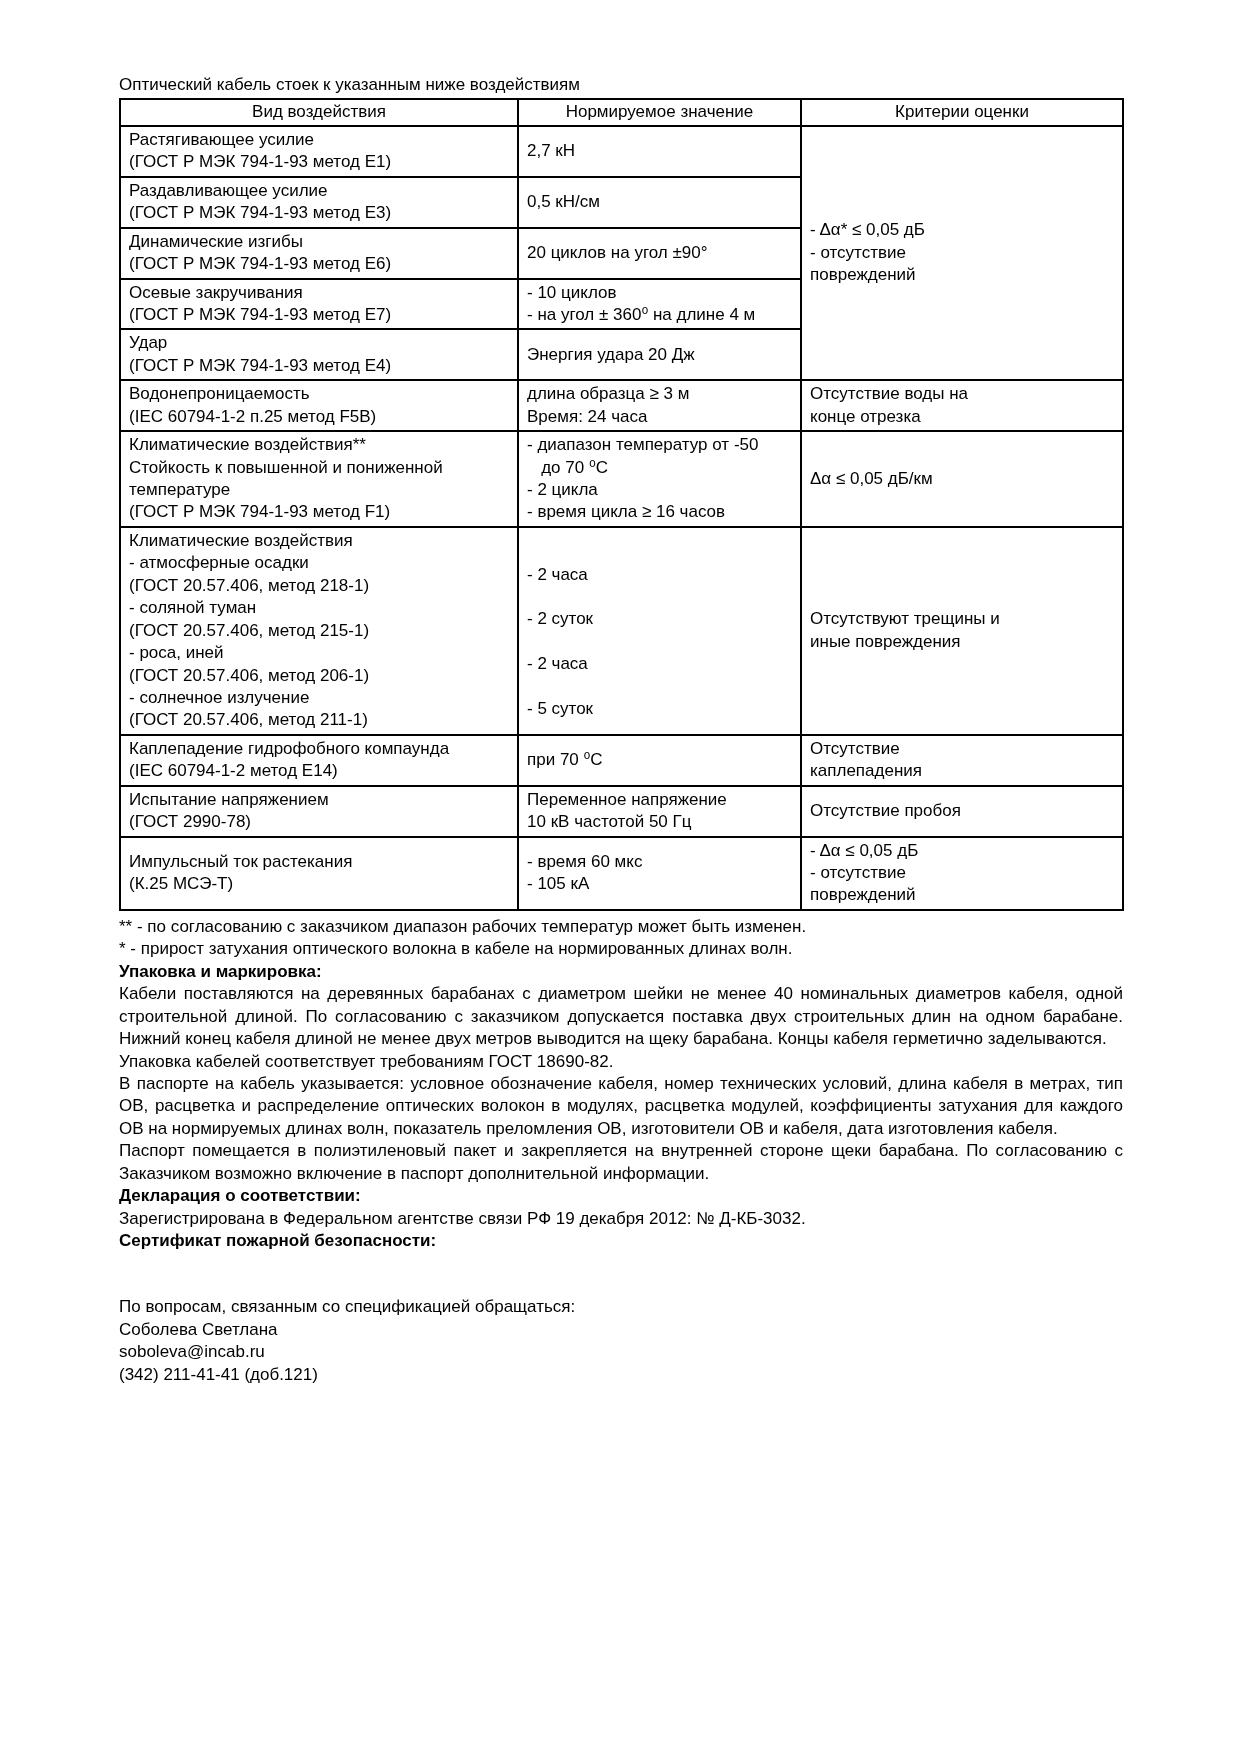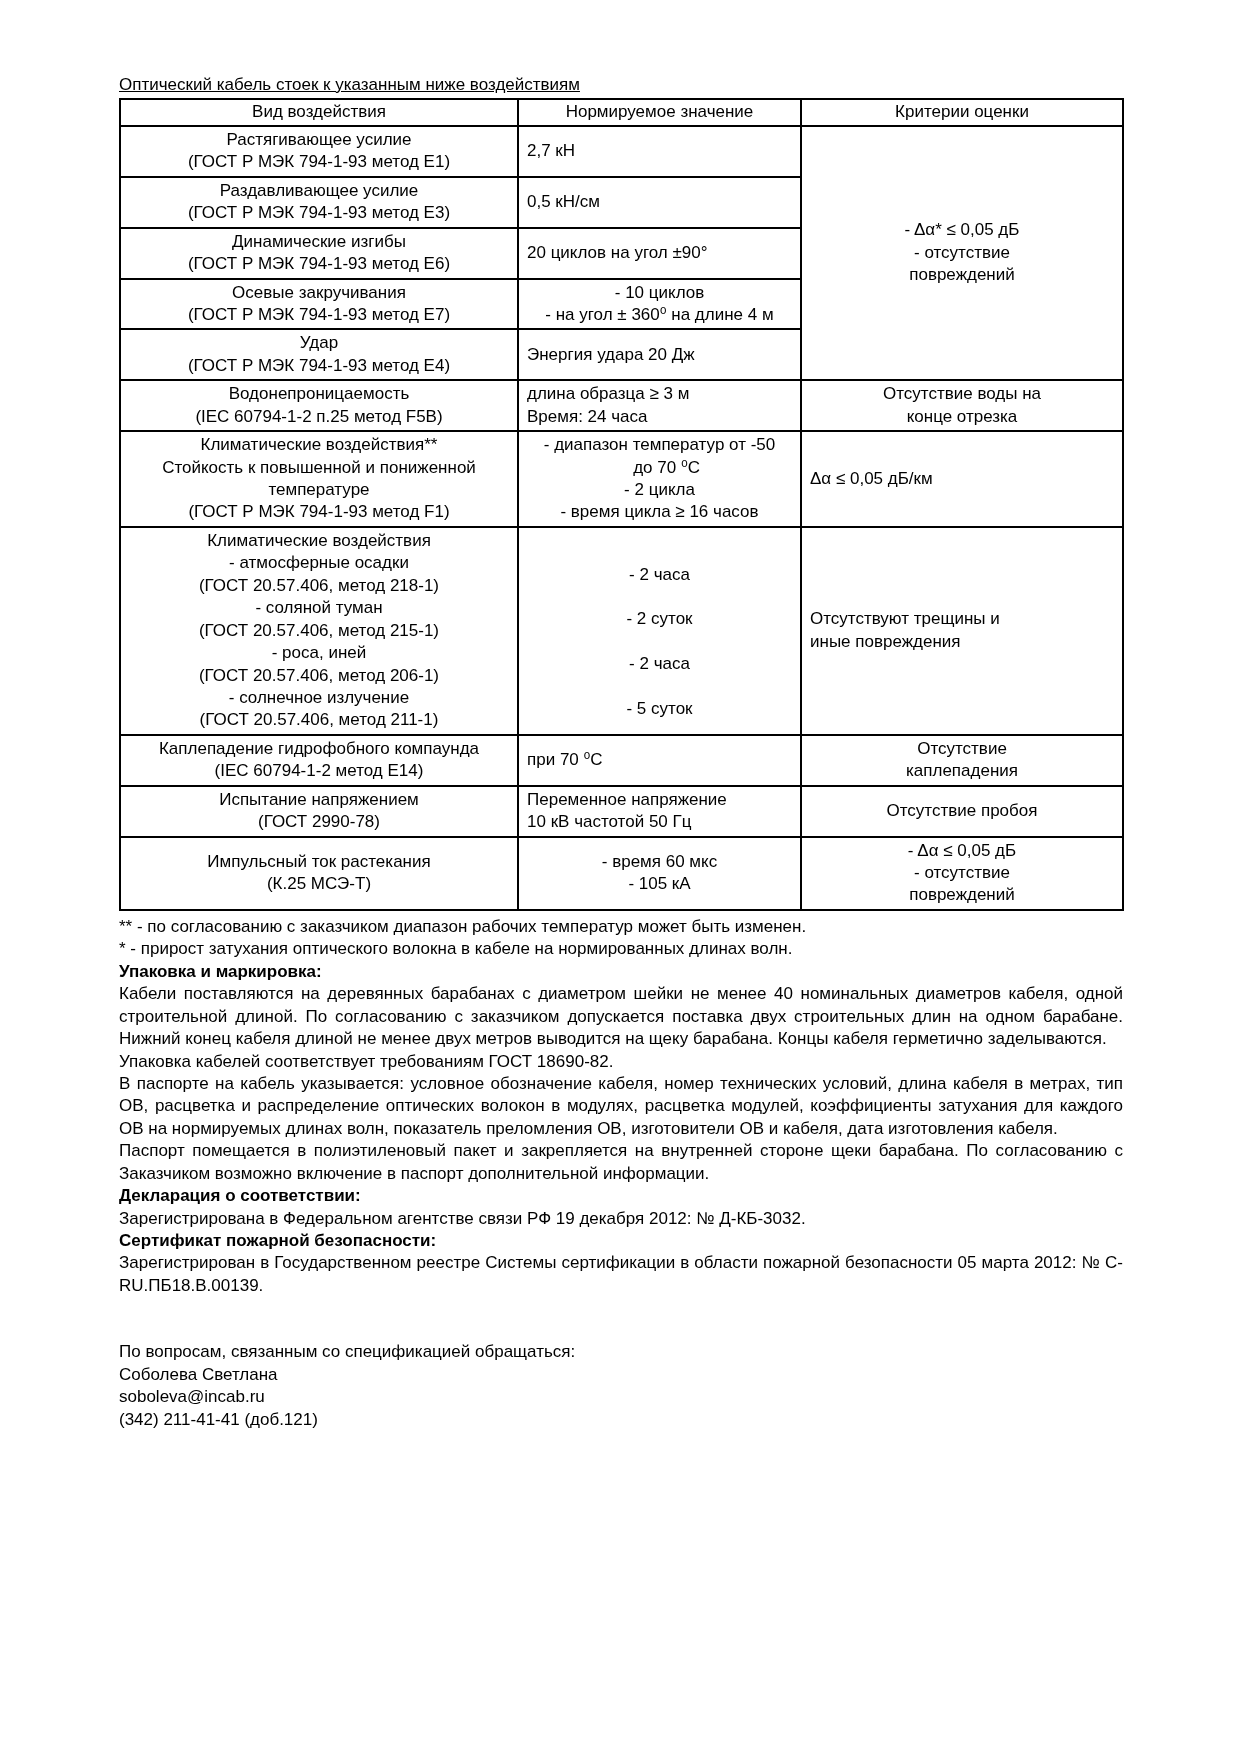--- a/index.html
+++ b/index.html
@@ -8,21 +8,21 @@
     width: 1241px;
     min-height: 1755px;
     font-family: "Liberation Sans", "DejaVu Sans", sans-serif;
     font-size: 17px;
     line-height: 1.32;
     color: #000000;
   }
   .page { padding: 74px 118px 40px 119px; }
 
   .doc-title { font-weight: bold; }
-  .doc-subtitle { font-weight: normal; text-decoration: underline; }
+  .doc-subtitle { font-weight: normal; }
 
   table.params {
     border-collapse: collapse;
     table-layout: fixed;
     width: 1003px;
     margin-top: 2px;
   }
   table.params th, table.params td {
     border: 2px solid #000000;
     vertical-align: middle;
@@ -32,21 +32,21 @@
     font-weight: normal;
     text-align: center;
     padding: 1px 4px;
   }
   col.c1 { width: 398px; }
   col.c2 { width: 283px; }
   col.c3 { width: 322px; }
 
   td.cell { white-space: pre-line; }
   td.center { }
-  td.left { text-align: center; }
+  td.left { text-align: left; }
   td.vtop { vertical-align: top; }
 
   .footnotes { margin-top: 5px; }
   .footnote { white-space: pre-line; }
 
   .section { }
   .section-heading { font-weight: bold; }
   .section p { text-align: justify; }
 
   .contact { margin-top: 44px; }
@@ -181,21 +181,20 @@
     <p>Паспорт помещается в полиэтиленовый пакет и закрепляется на внутренней стороне щеки барабана. По согласованию с Заказчиком возможно включение в паспорт дополнительной информации.</p>
   </div>
 
   <div class="section">
     <div class="section-heading">Декларация о соответствии:</div>
     <p>Зарегистрирована в Федеральном агентстве связи РФ 19 декабря 2012: № Д-КБ-3032.</p>
   </div>
 
   <div class="section">
     <div class="section-heading">Сертификат пожарной безопасности:</div>
-    <p>Зарегистрирован в Государственном реестре Системы сертификации в области пожарной безопасности 05 марта 2012: № C-RU.ПБ18.В.00139.</p>
   </div>
 
   <div class="contact">
     <div>По вопросам, связанным со спецификацией обращаться:</div>
     <div>Соболева Светлана</div>
     <div>soboleva@incab.ru</div>
     <div>(342) 211-41-41 (доб.121)</div>
   </div>
 
 </div>

